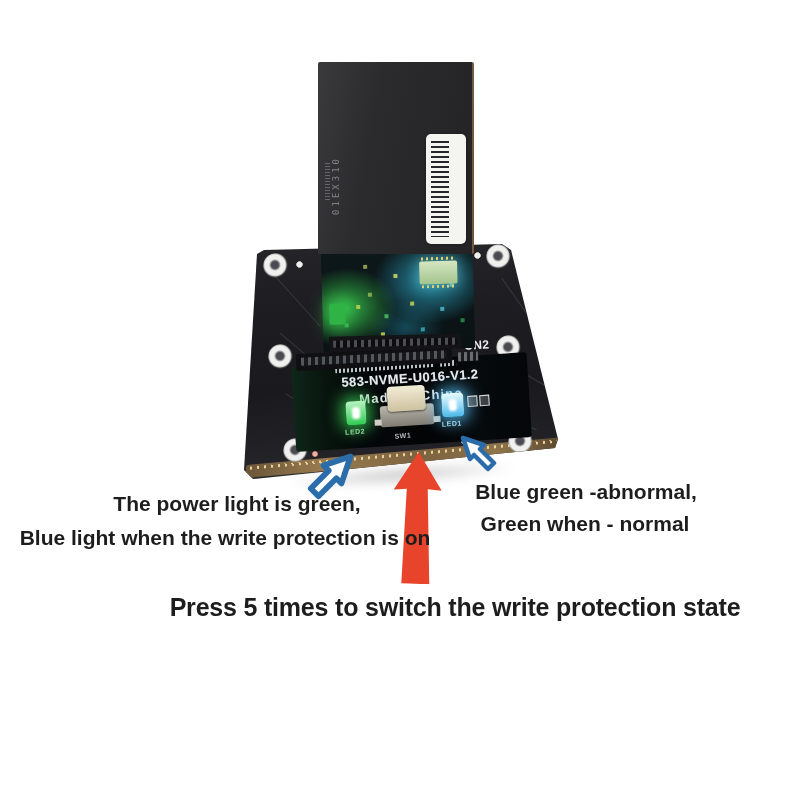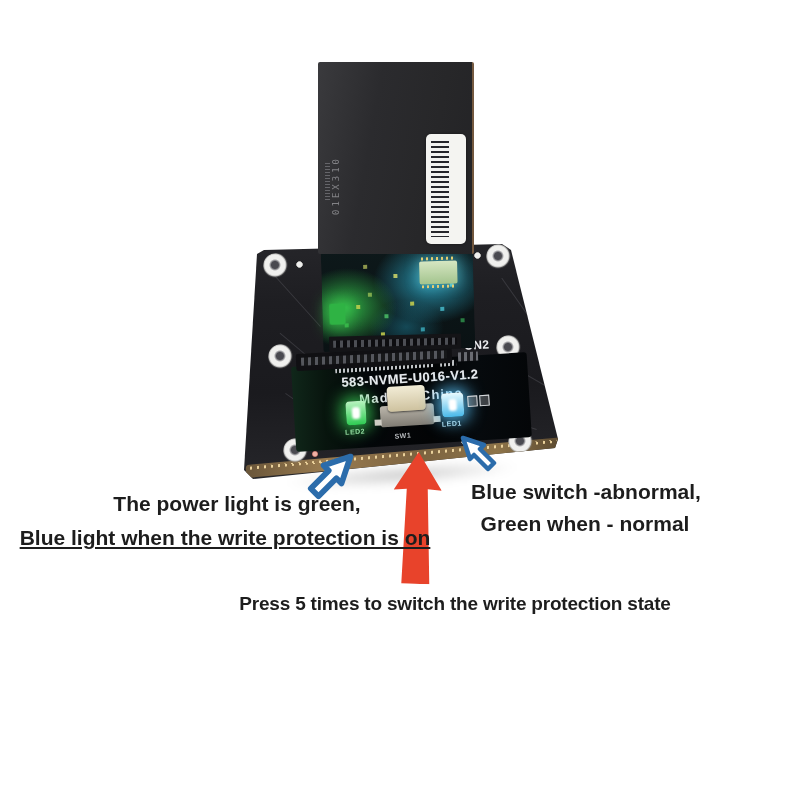--- a/index.html
+++ b/index.html
@@ -117,21 +117,21 @@
   .ribbon-label .stripes{position:absolute;left:5px;top:7px;bottom:7px;width:18px;
     background:repeating-linear-gradient(180deg,#27272b 0 2px,rgba(0,0,0,0) 2px 5px);}
 
   
   .arrow{z-index:6;}
   .arrow svg{display:block;width:100%;height:100%;}
 
   
   .note{z-index:7;white-space:nowrap;font-weight:700;color:#1d1d1d;transform:translateX(-50%);}
   .note-sm{font-size:21px;}
-  .note-lg{font-size:19px;letter-spacing:-.2px;}
+  .note-lg{font-size:25px;letter-spacing:-.2px;}
 </style>
 </head>
 <body>
 
 <div class="abs board-shadow"></div>
 
 <div class="abs board-shape">
   <div class="trace" style="left:22px;top:60px;width:70px;transform:rotate(48deg);"></div>
   <div class="trace" style="left:30px;top:120px;width:85px;transform:rotate(40deg);"></div>
   <div class="trace" style="left:40px;top:170px;width:60px;transform:rotate(35deg);"></div>
@@ -212,16 +212,16 @@
       <path d="M82 18 L40 32 L48 40 L20 68 L32 80 L60 52 L68 60 Z" fill="#ffffff" stroke="#2b6cab" stroke-width="9" stroke-linejoin="round"></path>
     </svg>
 </div>
 <div class="abs arrow" style="left:393px;top:452px;width:48px;height:132px;transform:rotate(1.5deg);">
   <svg viewBox="0 0 48 132">
       <polygon points="24,0 48,38 34,37 38,132 10,132 13,37 0,38" fill="#e8432b"></polygon>
     </svg>
 </div>
 
 <div class="abs note note-sm" style="left:237px;top:492px;">The power light is green,</div>
-<div class="abs note note-sm" style="left:225px;top:526px;text-decoration:underline;">Blue light when the write protection is on</div>
-<div class="abs note note-sm" style="left:586px;top:480px;">Blue switch -abnormal,</div>
+<div class="abs note note-sm" style="left:225px;top:526px;">Blue light when the write protection is on</div>
+<div class="abs note note-sm" style="left:586px;top:480px;">Blue green -abnormal,</div>
 <div class="abs note note-sm" style="left:585px;top:512px;">Green when - normal</div>
 <div class="abs note note-lg" style="left:455px;top:593px;">Press 5 times to switch the write protection state</div>
 
 </body></html>

